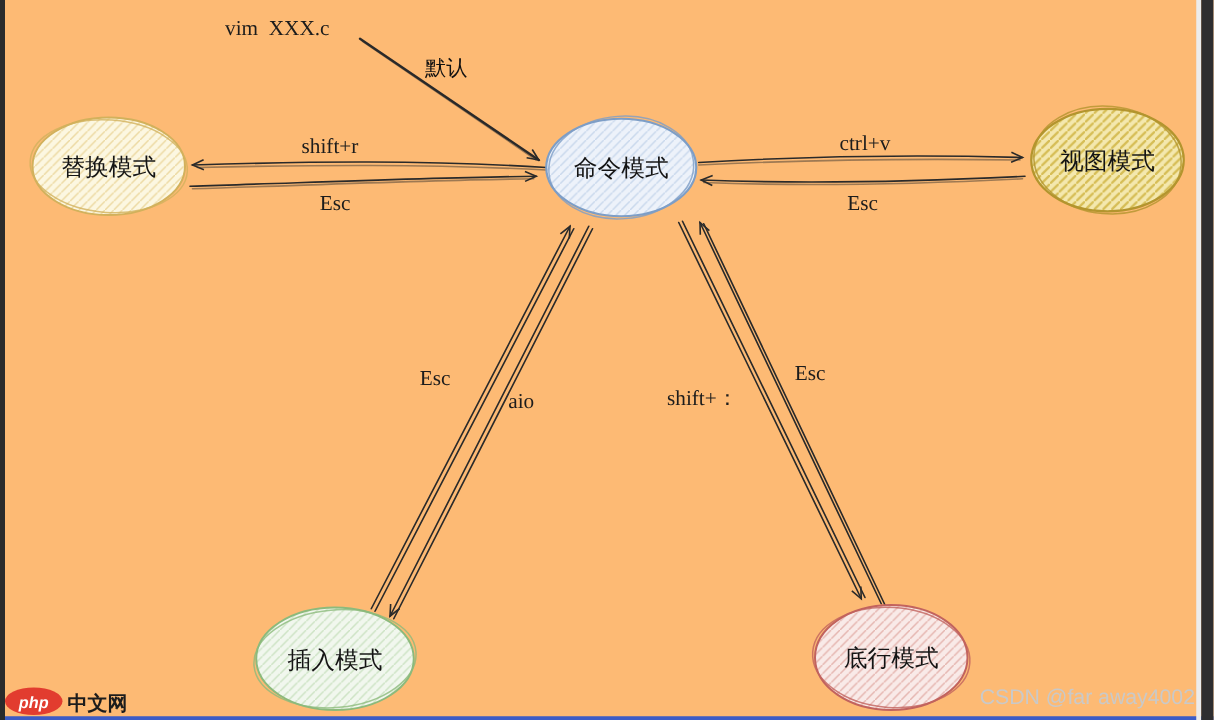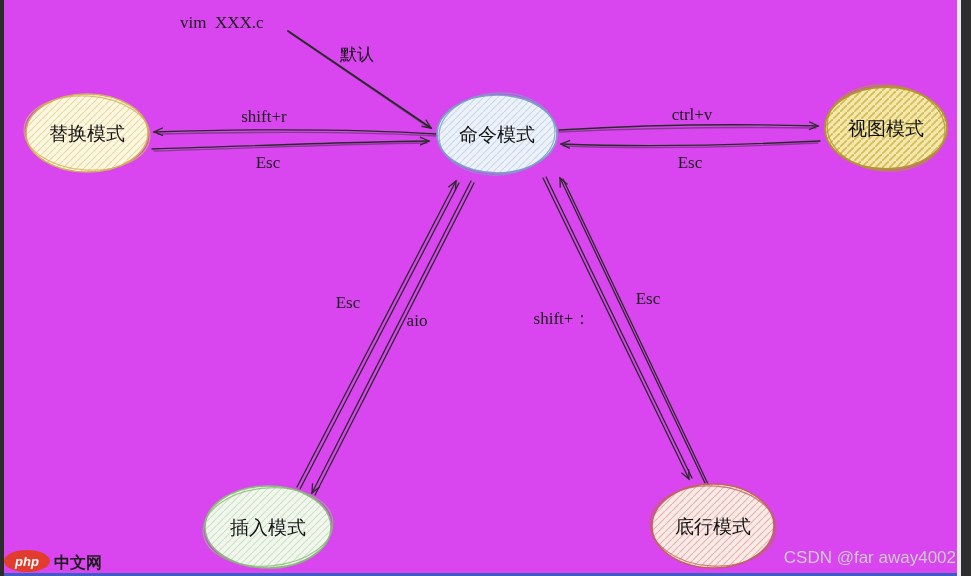--- a/index.html
+++ b/index.html
@@ -1,20 +1,20 @@
 <!DOCTYPE html>
 <html><head>
 <meta charset="utf-8">
 <style>
   html, body { margin: 0; padding: 0; background: #ffffff; }
   .stage {
     position: relative;
     width: 971px;
     height: 576px;
-    background: #d946ef;
+    background: #fdba74;
     overflow: hidden;
     font-family: "Liberation Sans", sans-serif;
   }
   svg text { user-select: none; }
   .lbl-serif  { font-family: "Liberation Serif", serif; font-size: 17px; fill: #1c1c1c; }
   .lbl-cjk    { font-family: "DejaVu Sans", sans-serif; font-size: 17px; fill: #111111; }
   .node-label { font-family: "DejaVu Sans", sans-serif; font-size: 19px; fill: #141414; }
   .csdn-label { font-family: "Liberation Sans", sans-serif; font-size: 17px; }
   .php-badge-text { font-family: "Liberation Sans", sans-serif; font-size: 13px; font-weight: bold; font-style: italic; fill: #ffffff; }
   .php-site-text  { font-family: "DejaVu Sans", sans-serif; font-size: 16px; font-weight: bold; fill: #1c1c1c; }

